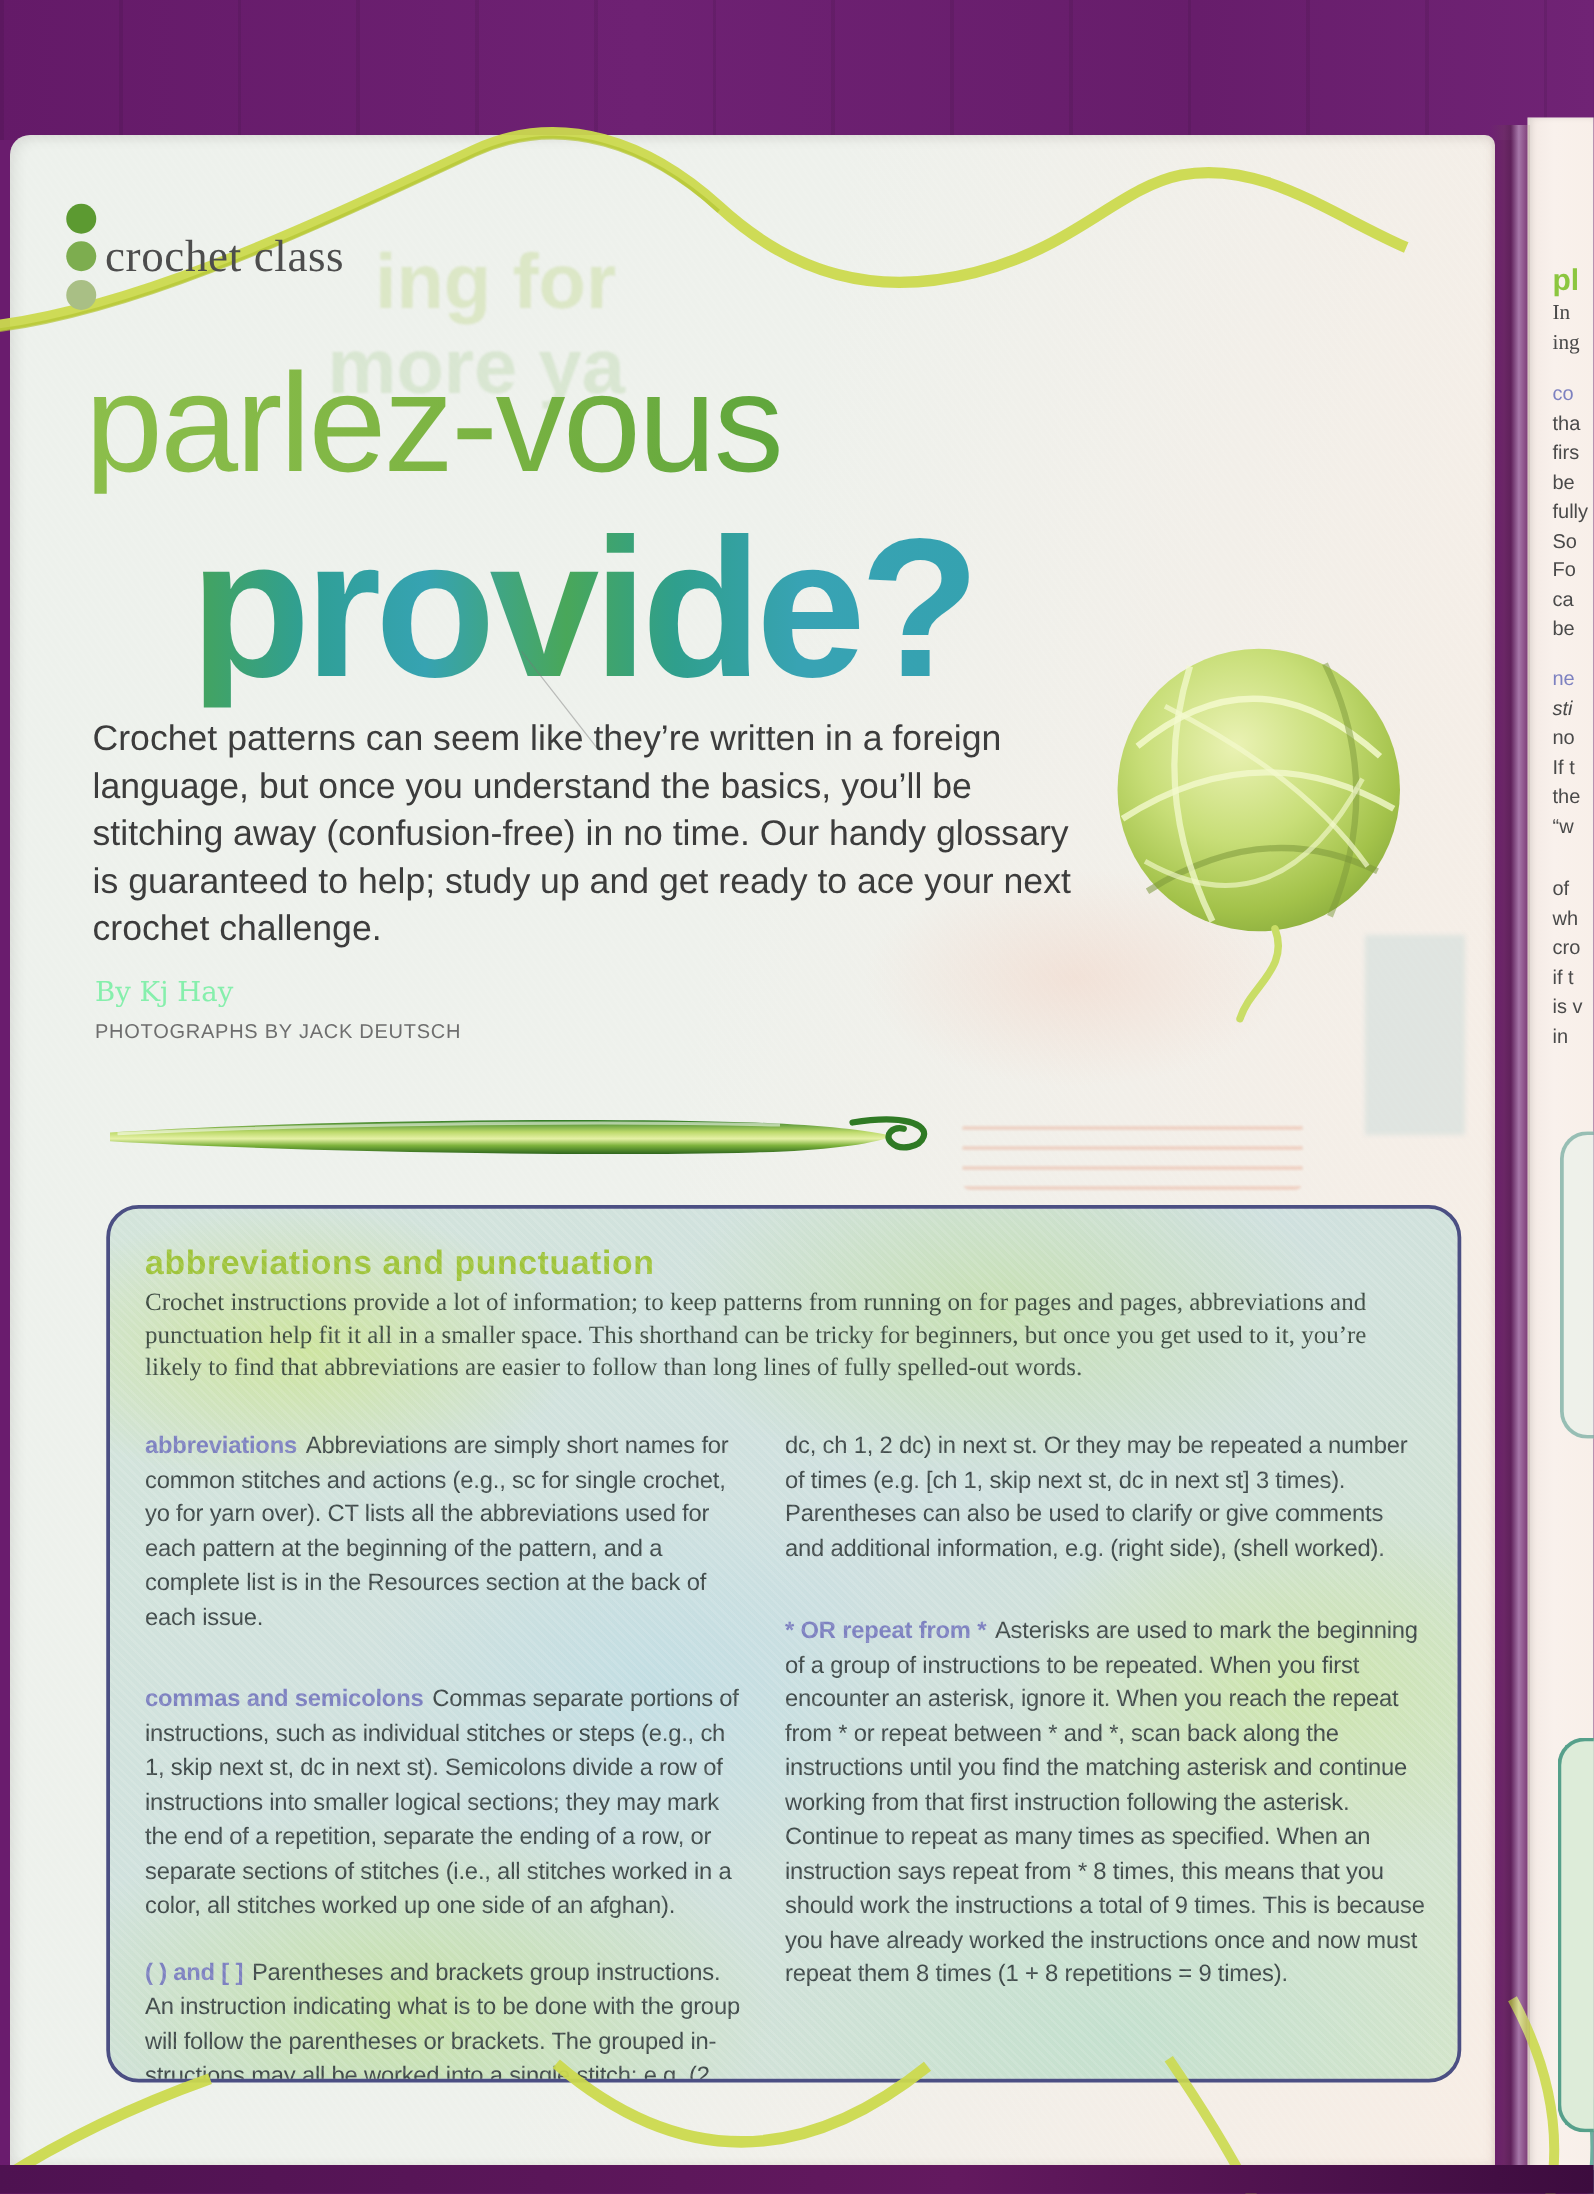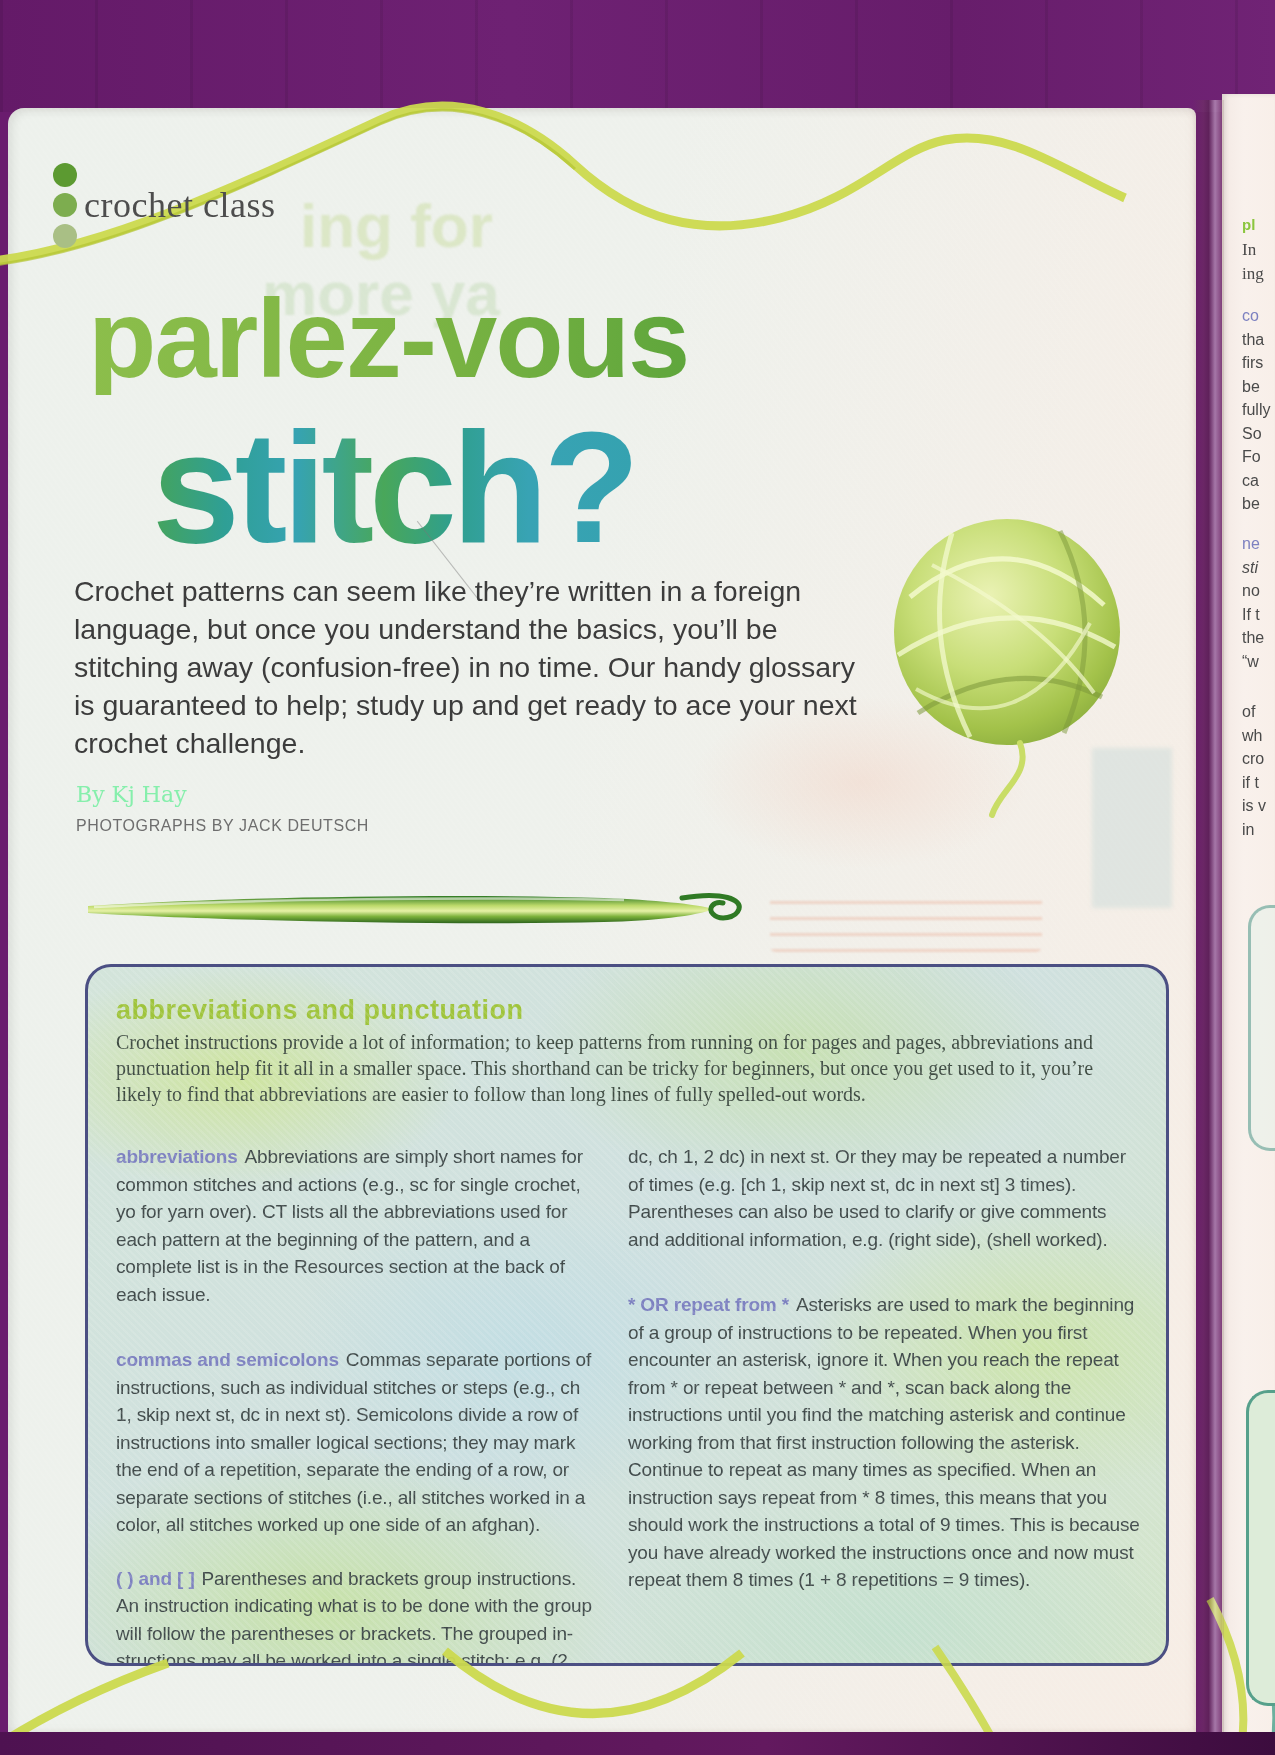--- a/index.html
+++ b/index.html
@@ -39,21 +39,21 @@
   }
   
   .next-page{
     position:absolute;left:1222px;top:94px;width:53px;height:1642px;z-index:3;
     background:linear-gradient(90deg,#f3e9e4 0%,#f9f1ec 40%,#f8efe9 100%);
     box-shadow:inset 3px 0 5px rgba(0,0,0,.10);
   }
   .frag-group{position:absolute;left:20px;white-space:nowrap;}
   .fg1{top:118px}.fg2{top:210px}.fg3{top:438px}.fg4{top:606px}
   .frag{font-size:16px;line-height:23.5px;color:#4a4a4a;}
-  .frag.h{color:#8cc63f;font-weight:bold;font-size:15px;line-height:26px;}
+  .frag.h{color:#8cc63f;font-weight:bold;font-size:24px;line-height:26px;}
   .frag.k{color:#7d81c0;font-weight:normal;}
   .frag.s{font-family:"Liberation Serif",serif;font-size:17px;}
   .frag.bi{font-style:italic;}
   .teal-frag-a{
     position:absolute;left:1248px;top:905px;width:40px;height:240px;z-index:4;
     border:3px solid rgba(80,150,135,.55);border-right:none;border-radius:22px 0 0 22px;
     background:rgba(228,241,233,.5);
   }
   .teal-frag-b{
     position:absolute;left:1246px;top:1390px;width:42px;height:310px;z-index:4;
@@ -64,22 +64,22 @@
   .dot{position:absolute;border-radius:50%;z-index:3;}
   .dot1{left:53px;top:163px;width:24px;height:24px;background:#5c9a31;}
   .dot2{left:53px;top:193px;width:24px;height:24px;background:#7dad4f;}
   .dot3{left:53px;top:224px;width:24px;height:24px;background:#a9bf85;}
   .section-label{
     position:absolute;left:84px;top:184px;z-index:3;
     font-size:36px;color:#4d4d4d;letter-spacing:.5px;font-family:Liberation Serif, serif;
   }
   
   .title1{
-    position:absolute;left:88px;top:283px;z-index:3;
-    font-size:112px;line-height:1;letter-spacing:-2px;font-weight:700;
+    position:absolute;left:68px;top:283px;z-index:3;
+    font-size:112px;line-height:1;letter-spacing:-2px;font-weight:400;
     background:linear-gradient(90deg,#8cbe4b 0%,#7cb443 55%,#5fa63c 100%);
     -webkit-background-clip:text;background-clip:text;color:transparent;
   }
   .title2{
     position:absolute;left:152px;top:408px;z-index:3;
     font-size:158px;line-height:1;letter-spacing:-5px;font-weight:700;
     background:linear-gradient(90deg,#45a45b 0%,#2f9f95 15%,#36a3b2 30%,#49a75a 48%,#2f9f8d 62%,#38a3b4 78%,#35a2b0 100%);
     -webkit-background-clip:text;background-clip:text;color:transparent;
   }
   .ghost{position:absolute;z-index:2;font-weight:bold;filter:blur(1px);pointer-events:none;}
@@ -160,21 +160,21 @@
 <span class="dot dot3"></span>
 <div class="section-label">crochet class</div>
 
 <div class="ghost ghost1">ing for</div>
 <div class="ghost ghost2">more ya</div>
 <div class="ghost-pink-blob"></div>
 <div class="ghost-pink-lines"></div>
 <div class="ghost-blue-square"></div>
 
 <div class="title1">parlez-vous</div>
-<div class="title2">stitch?</div>
+<div class="title2">provide?</div>
 <div class="scratch"></div>
 
 <div class="intro">Crochet patterns can seem like they’re written in a foreign language, but once you understand the basics, you’ll be stitching away (confusion-free) in no time. Our handy glossary is guaranteed to help; study up and get ready to ace your next crochet challenge.</div>
 <div class="byline">By Kj Hay</div>
 <div class="credit">PHOTOGRAPHS BY JACK DEUTSCH</div>
 
 <div class="hook-wrap">
   <svg width="660" height="46" viewBox="0 0 660 46" xmlns="http://www.w3.org/2000/svg">
     <defs>
       <linearGradient id="hookGrad" x1="0" y1="0" x2="0" y2="1">

